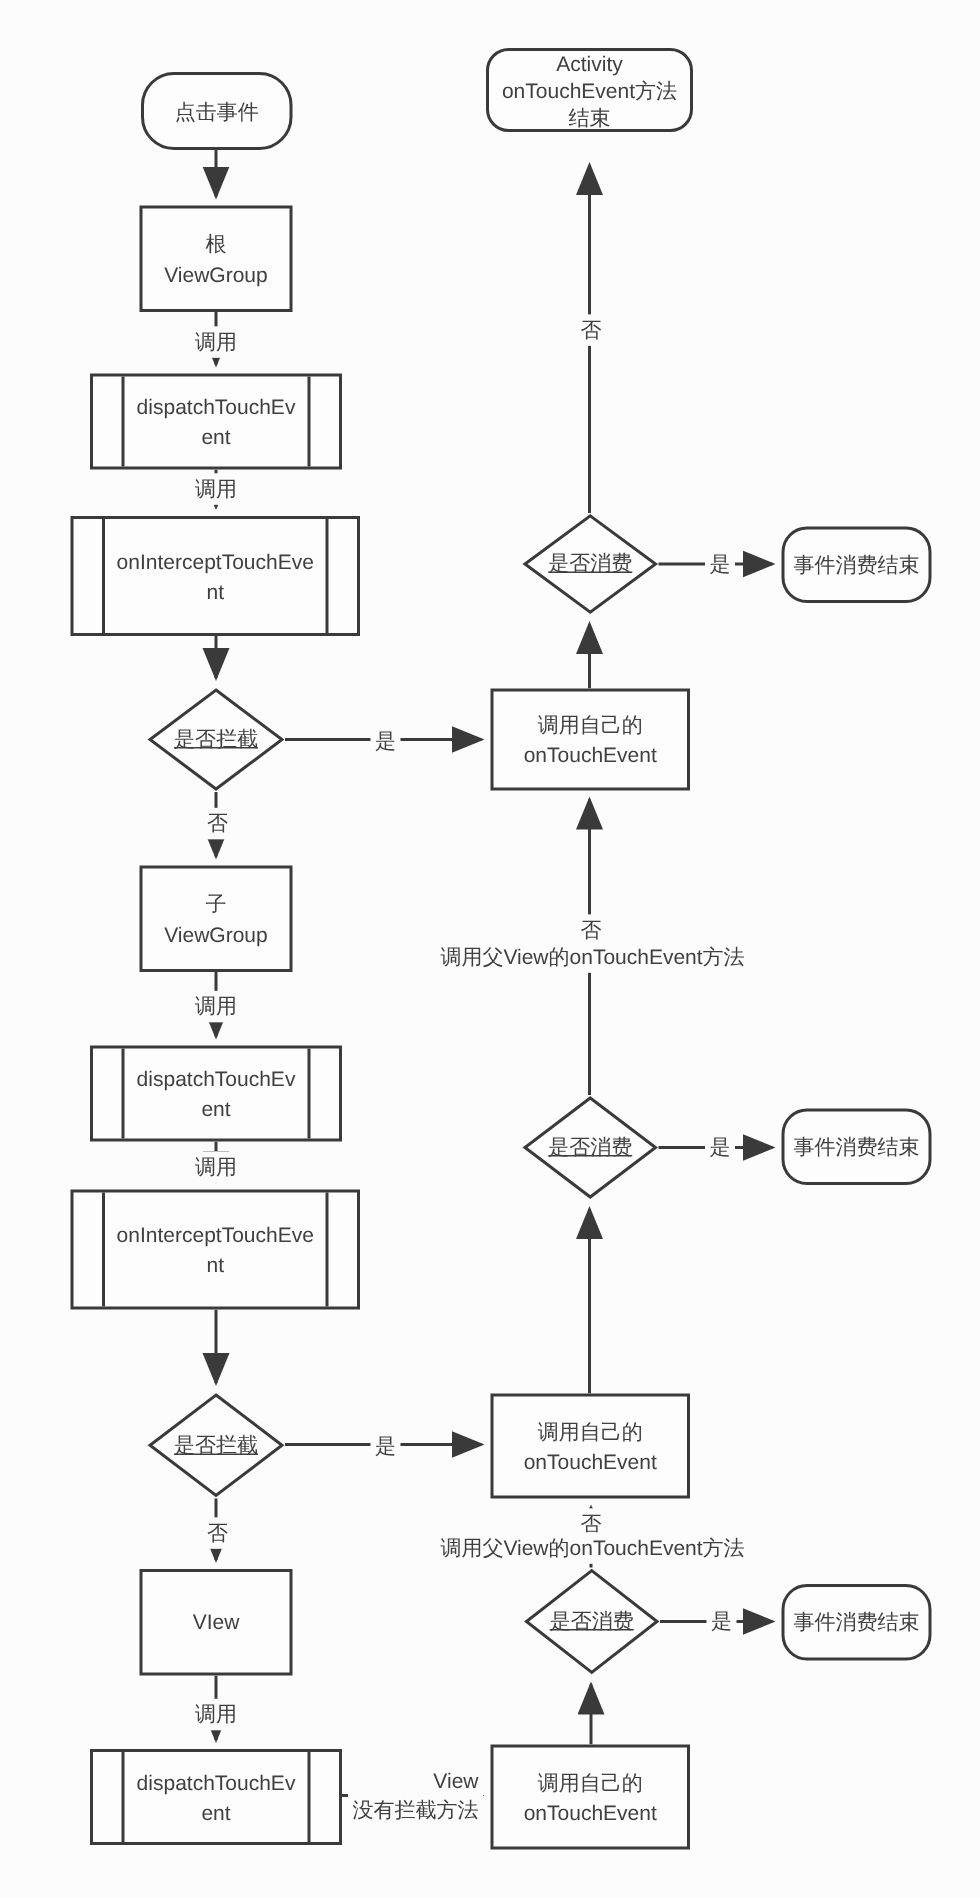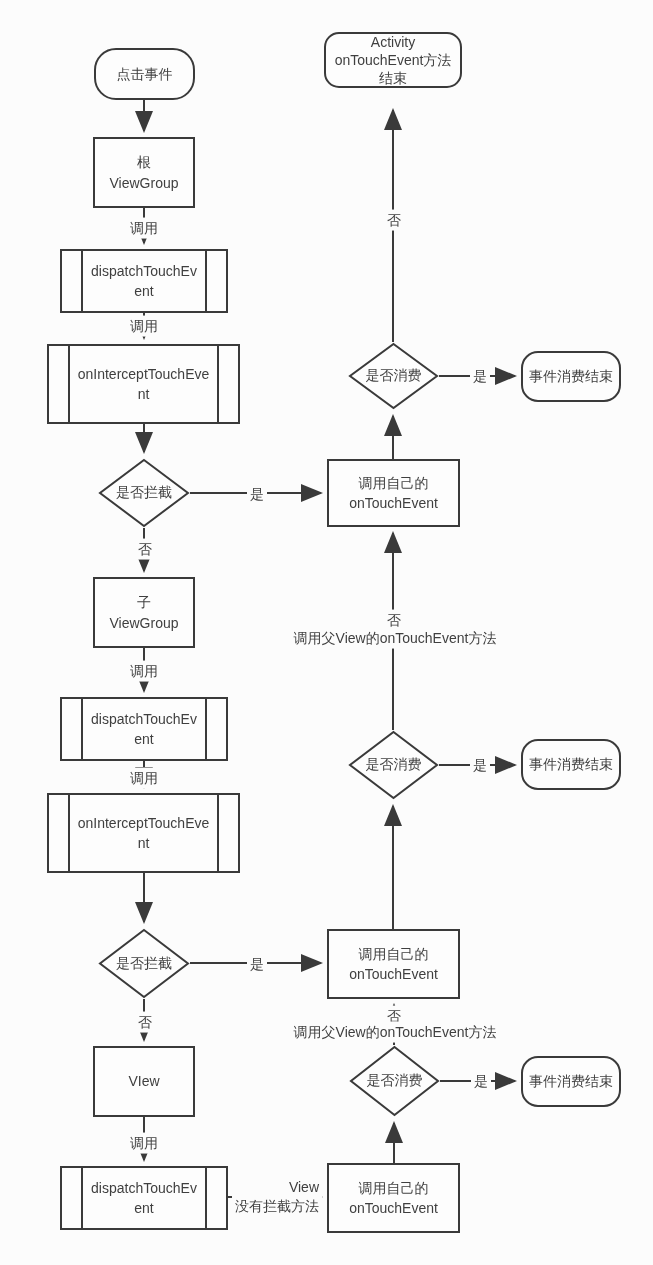--- a/index.html
+++ b/index.html
@@ -31,21 +31,21 @@
     content:"";position:absolute;top:0;bottom:0;width:2px;background:#3a3a3a;
   }
   .predef::before{left:19px;}
   .predef::after{right:19px;}
   .predef span{word-break:break-all;}
   .diamond{
     position:absolute;z-index:2;background:transparent;border:none;
     display:flex;align-items:center;justify-content:center;
   }
   .diamond svg{position:absolute;left:0;top:0;width:100%;height:100%;}
-  .diamond .dlabel{position:relative;z-index:1;font-size:14px;}
+  .diamond .dlabel{position:relative;z-index:1;font-size:14px;text-decoration:underline;}
   .elabel{
     position:absolute;z-index:3;
     transform:translate(-50%,-50%);
     background:#fcfcfc;
     font-size:14px;line-height:1.35;
     text-align:right;
     white-space:pre-line;
     padding:1px 3px;
   }
 </style>

